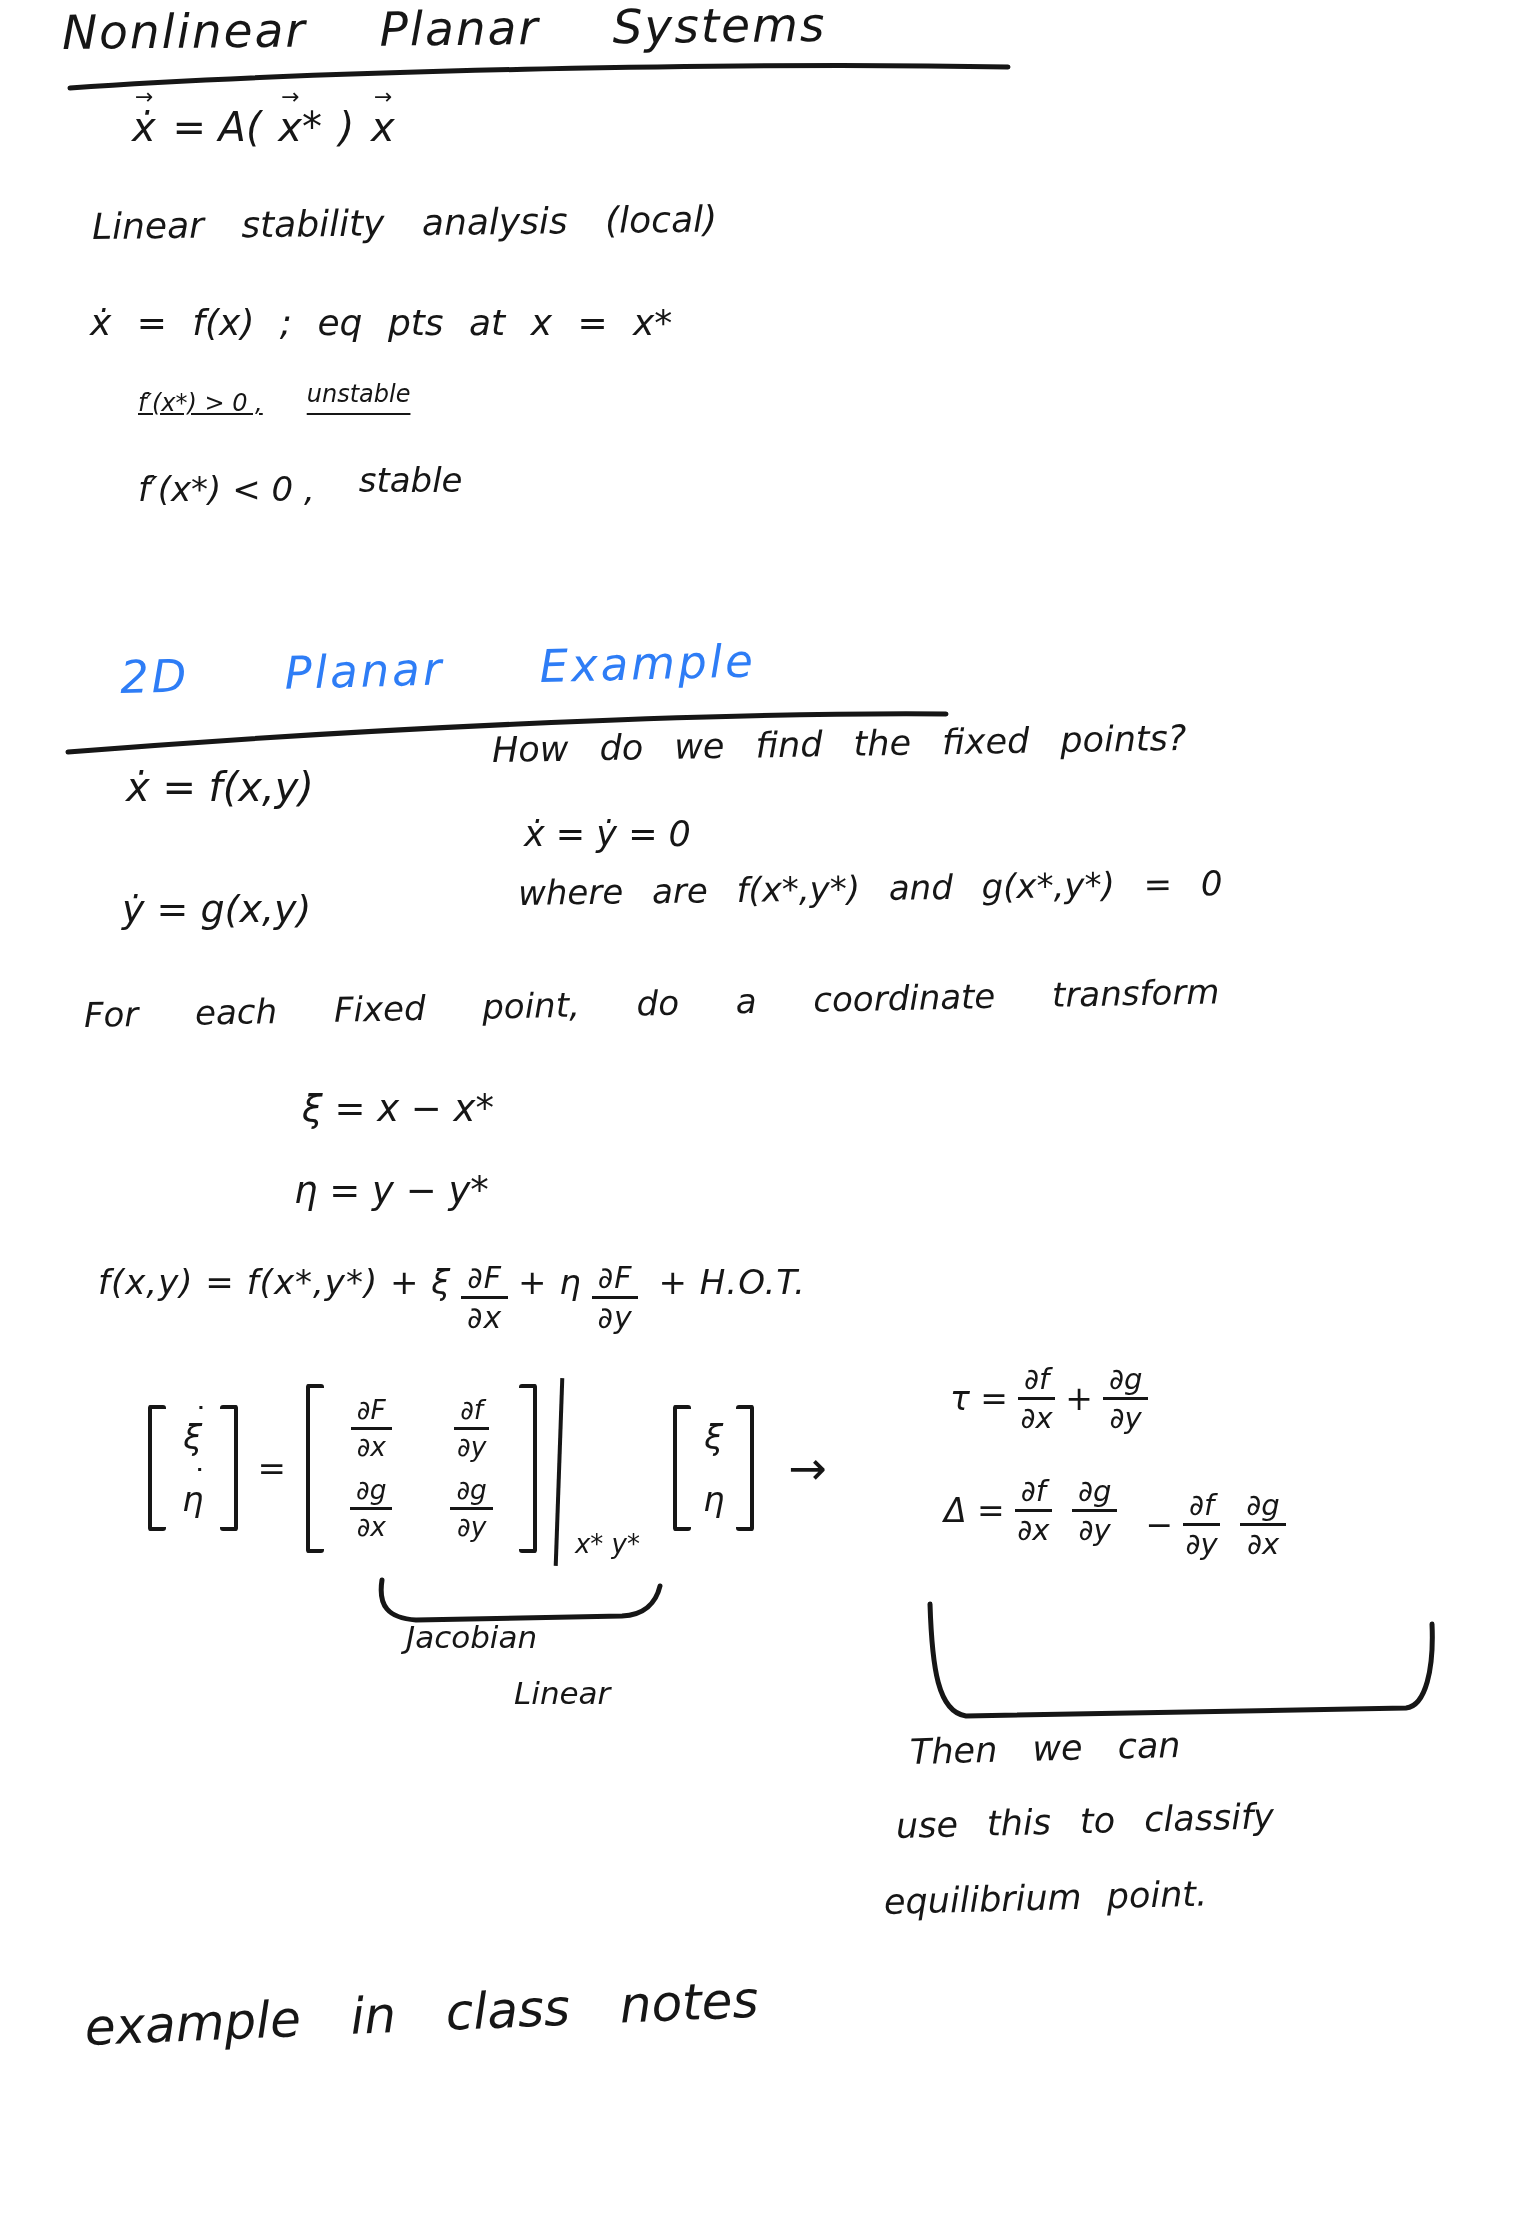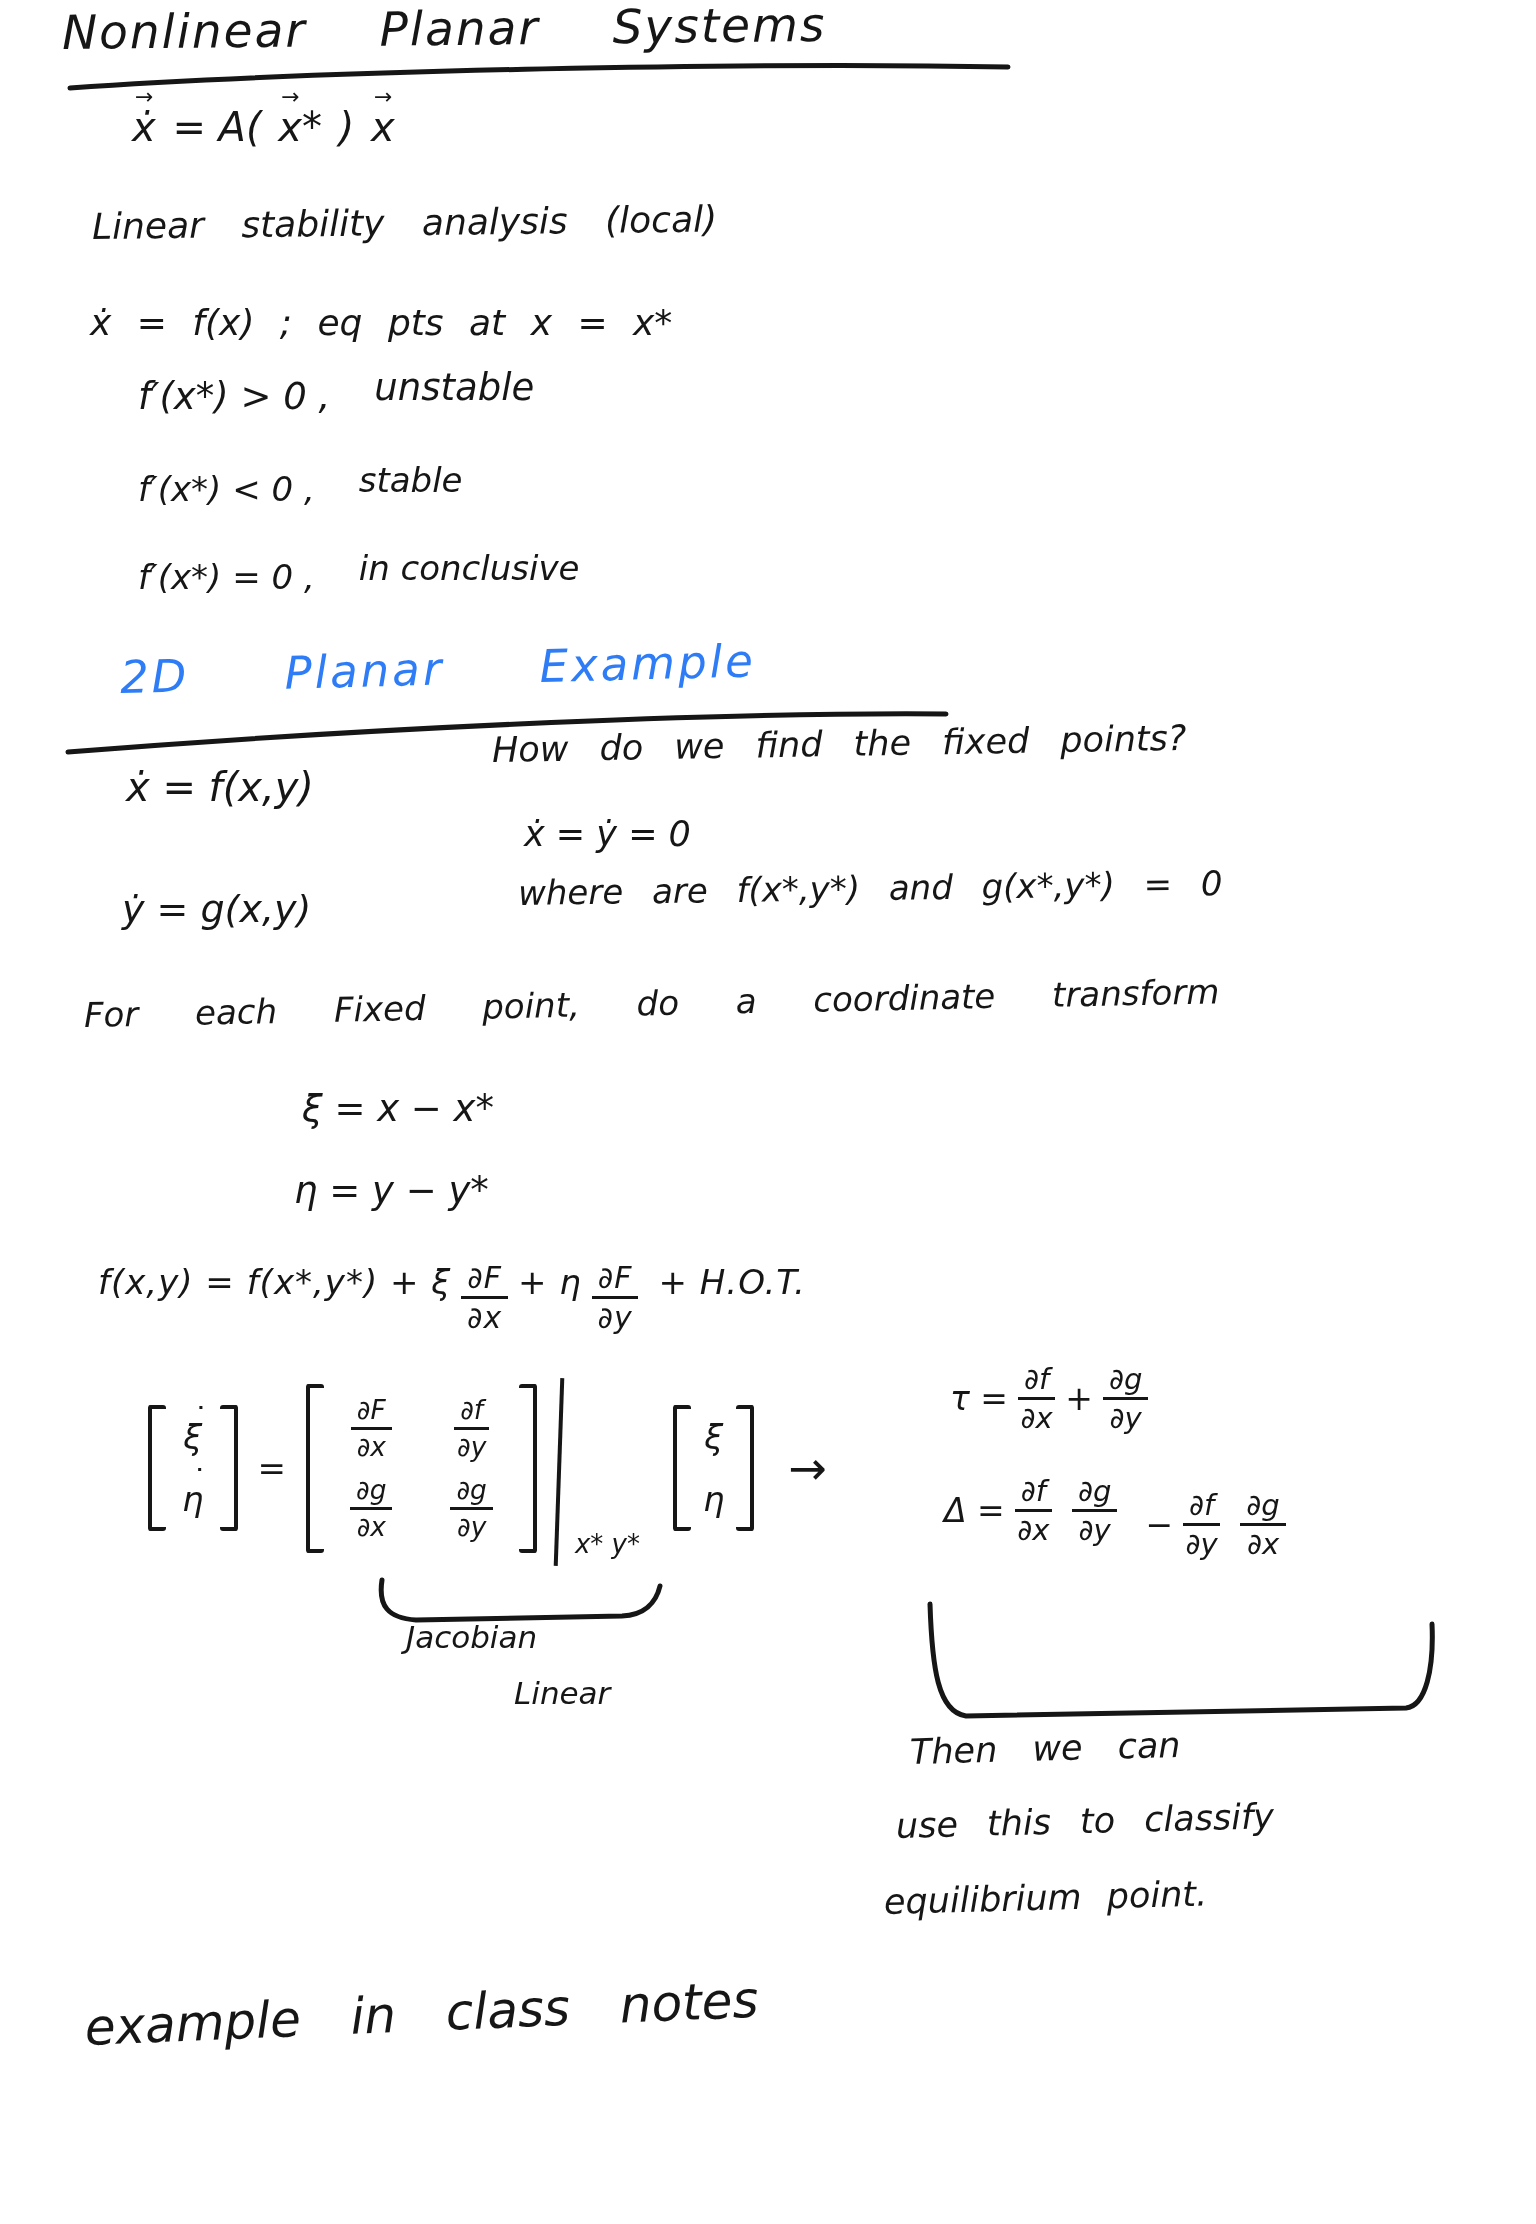--- a/index.html
+++ b/index.html
@@ -55,28 +55,25 @@
     <span>= A(</span>
     <span class="vec"><span>x*</span><span class="vmark">→</span></span>
     <span>)</span>
     <span class="vec"><span>x</span><span class="vmark">→</span></span>
   </div>
 
   <div class="abs hw" style="left:92px;top:206px;font-size:36px;word-spacing:26px;transform:rotate(-0.7deg);transform-origin:left center;">Linear stability analysis (local)</div>
 
   <div class="abs hw" style="left:90px;top:302px;font-size:36px;word-spacing:14px;">ẋ = f(x) ;  eq pts at   x = x*</div>
 
-  <div class="abs hw" style="left:138px;top:376px;font-size:37px;">
+  <div class="abs hw" style="left:138px;top:390px;font-size:24px;text-decoration:underline;">
     <span>f′(x*) &gt; 0 ,</span><span class="caselabel">unstable</span>
   </div>
   <div class="abs hw" style="left:138px;top:470px;font-size:34px;">
     <span>f′(x*) &lt; 0 ,</span><span class="caselabel">stable</span>
-  </div>
-  <div class="abs hw" style="left:138px;top:558px;font-size:34px;">
-    <span>f′(x*) = 0 ,</span><span class="caselabel">in conclusive</span>
   </div>
 
   <div class="abs hw" style="left:120px;top:652px;font-size:45px;word-spacing:78px;letter-spacing:3px;color:#2E7DF6;transform:rotate(-1.5deg);transform-origin:left center;">2D Planar Example</div>
   <div class="abs" style="left:62px;top:700px;">
     <svg width="890" height="58">
         <path class="stroke" d="M6,52 C280,30 640,12 884,14"></path>
       </svg>
   </div>
 
   <div class="abs hw" style="left:492px;top:730px;font-size:35px;word-spacing:20px;transform:rotate(-1deg);transform-origin:left center;">How do we find the fixed points?</div>

